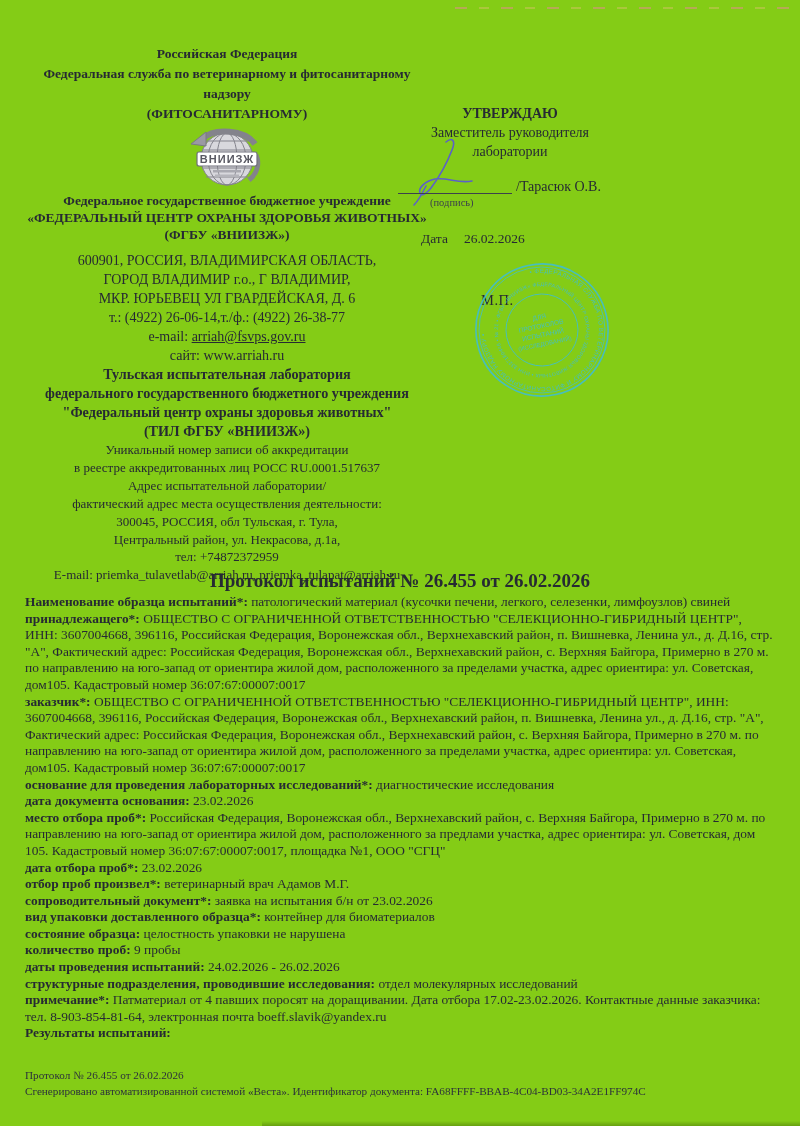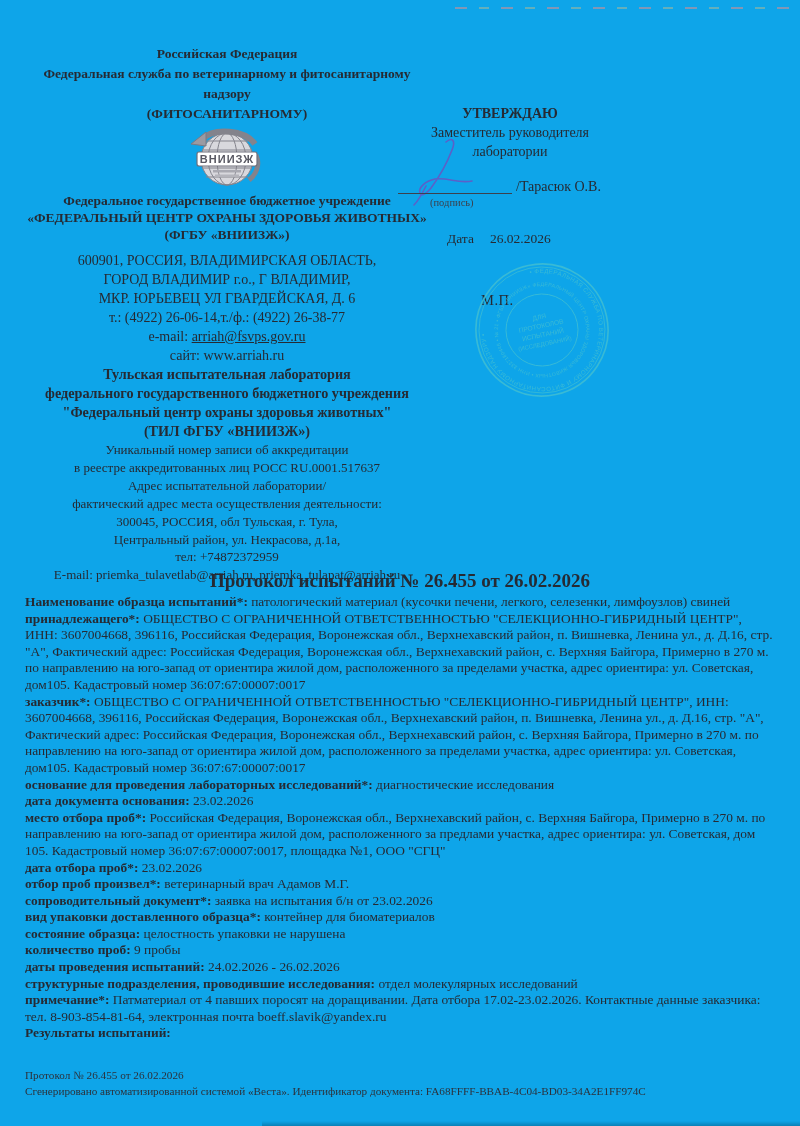--- a/index.html
+++ b/index.html
@@ -1,19 +1,19 @@
 <!DOCTYPE html>
 <html lang="ru"><head>
 <meta charset="utf-8">
 <style>
   html,body{margin:0;padding:0;background:#ffffff;}
   .page{
     position:relative;
     width:800px;height:1126px;
-    background:#0ea5e9;
+    background:#84cc16;
     font-family:"Liberation Serif","DejaVu Serif",serif;
     color:#262a33;
     overflow:hidden;
   }
   
   .scan-top{
     position:absolute;top:7px;left:455px;width:335px;height:2px;
     background:repeating-linear-gradient(90deg,rgba(225,140,140,.55) 0 12px,rgba(255,255,255,0) 12px 24px,rgba(230,190,120,.4) 24px 34px,rgba(255,255,255,0) 34px 46px);
   }
   .scan-bottom{
@@ -30,21 +30,21 @@
   .lab-bold{font-weight:bold;font-size:14.2px;line-height:19px;}
   .lab-reg{font-size:13px;line-height:17.9px;}
   a.doclink{color:#262a33;text-decoration:underline;cursor:pointer;}
   
   .approve{position:absolute;left:390px;top:104px;width:240px;text-align:center;font-size:14px;line-height:19px;}
   .approve .b{font-weight:bold;}
   .sig-svg{position:absolute;left:402px;top:136px;width:120px;height:70px;}
   .sig-line{position:absolute;left:398px;top:177px;width:114px;height:16px;border-bottom:1.3px solid #3c414c;}
   .sig-name{position:absolute;left:516px;top:179px;font-size:14px;}
   .sig-caption{position:absolute;left:430px;top:197px;font-size:10.5px;color:#3c414c;}
-  .date-line{position:absolute;left:447px;top:231px;font-size:13.5px;}
+  .date-line{position:absolute;left:421px;top:231px;font-size:13.5px;}
   .date-line .val{margin-left:16px;}
   .mp{position:absolute;left:481px;top:292px;font-size:14.5px;letter-spacing:.5px;}
   .stamp{position:absolute;left:472px;top:260px;width:140px;height:140px;opacity:.88;}
   
   .doc-title{position:absolute;left:0;top:570px;width:800px;text-align:center;font-weight:bold;font-size:19px;}
   .body-fields{position:absolute;left:25px;top:594px;width:752px;font-size:13.4px;line-height:16.6px;}
   .body-fields p{margin:0;}
   .body-fields b{font-weight:bold;}
   
   .footer{position:absolute;left:25px;top:1067px;width:760px;font-size:11.2px;line-height:16px;color:#2c313b;}

